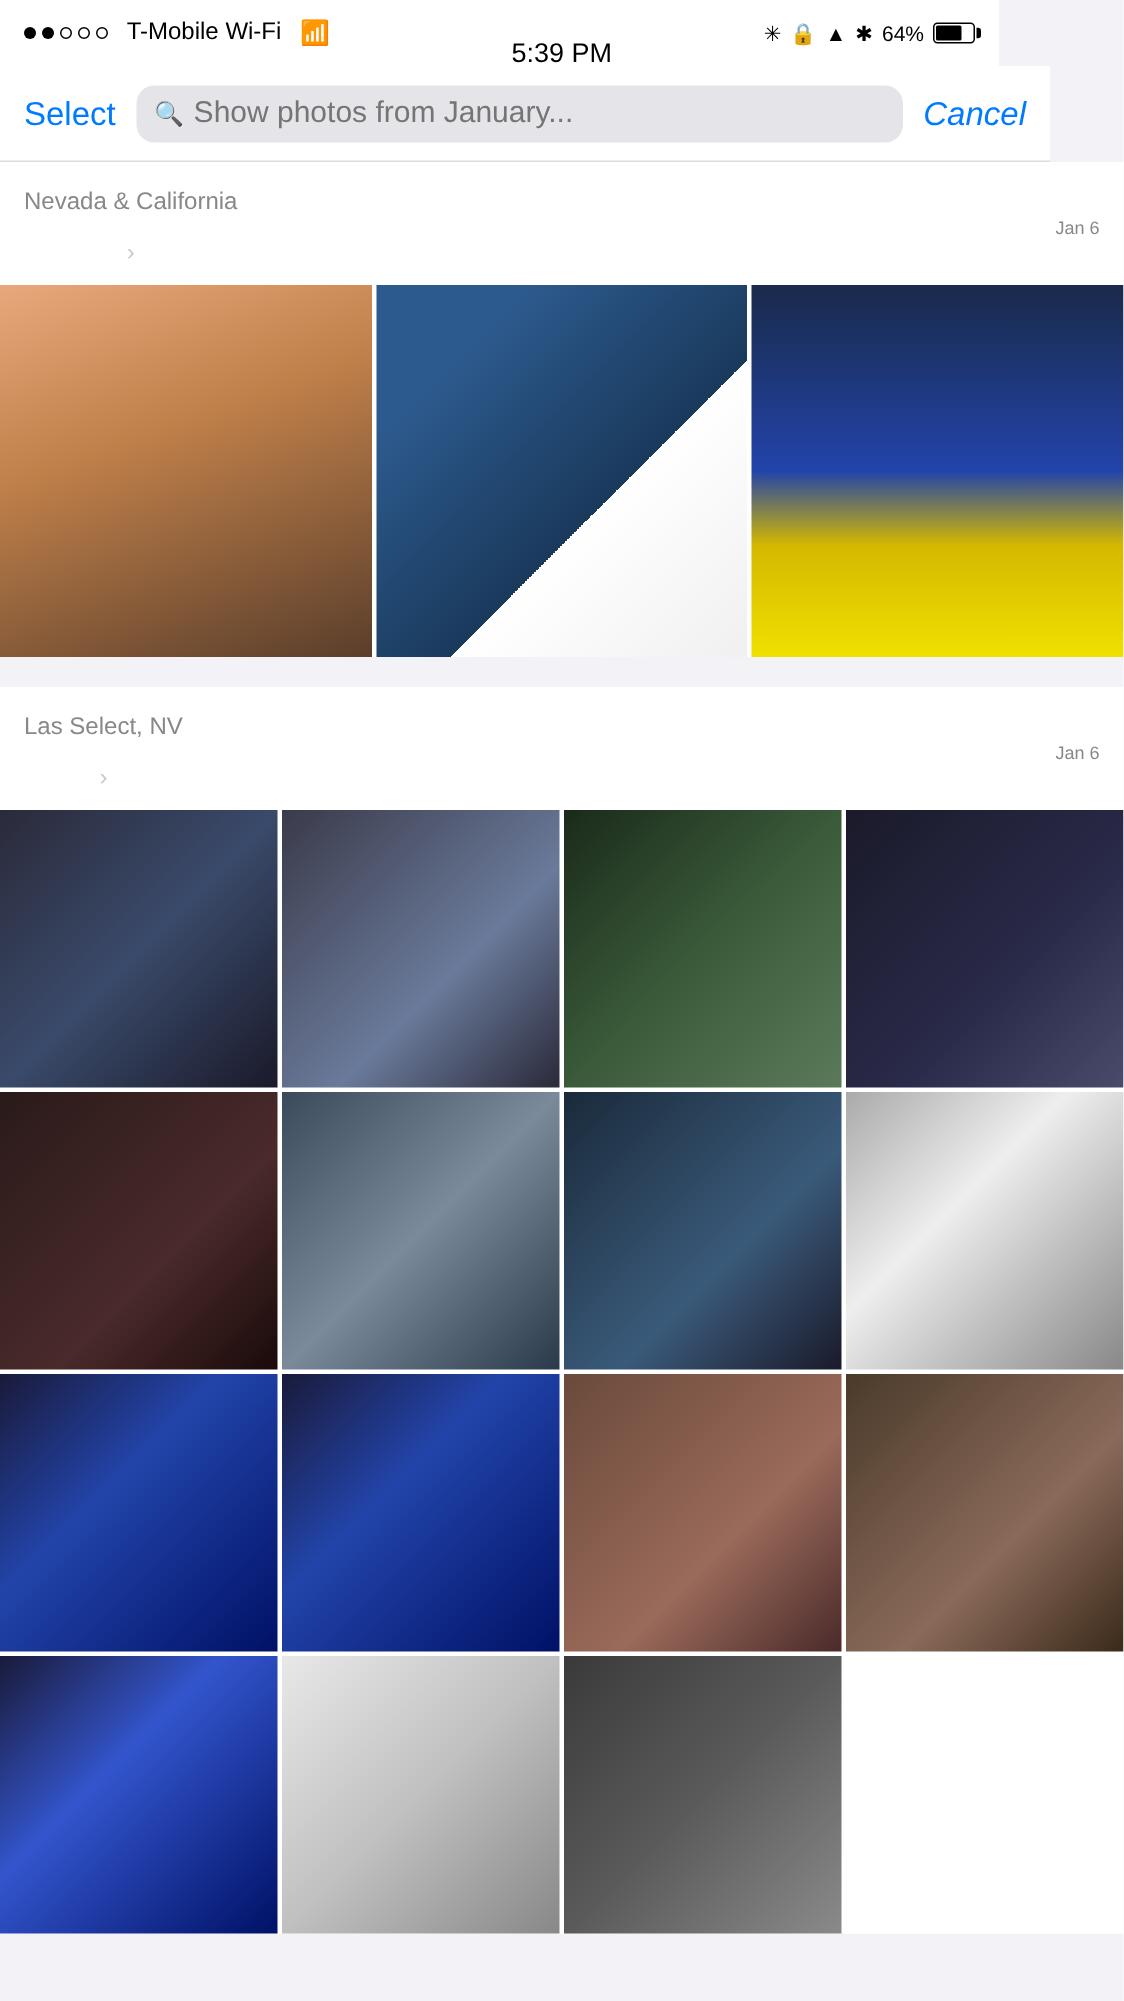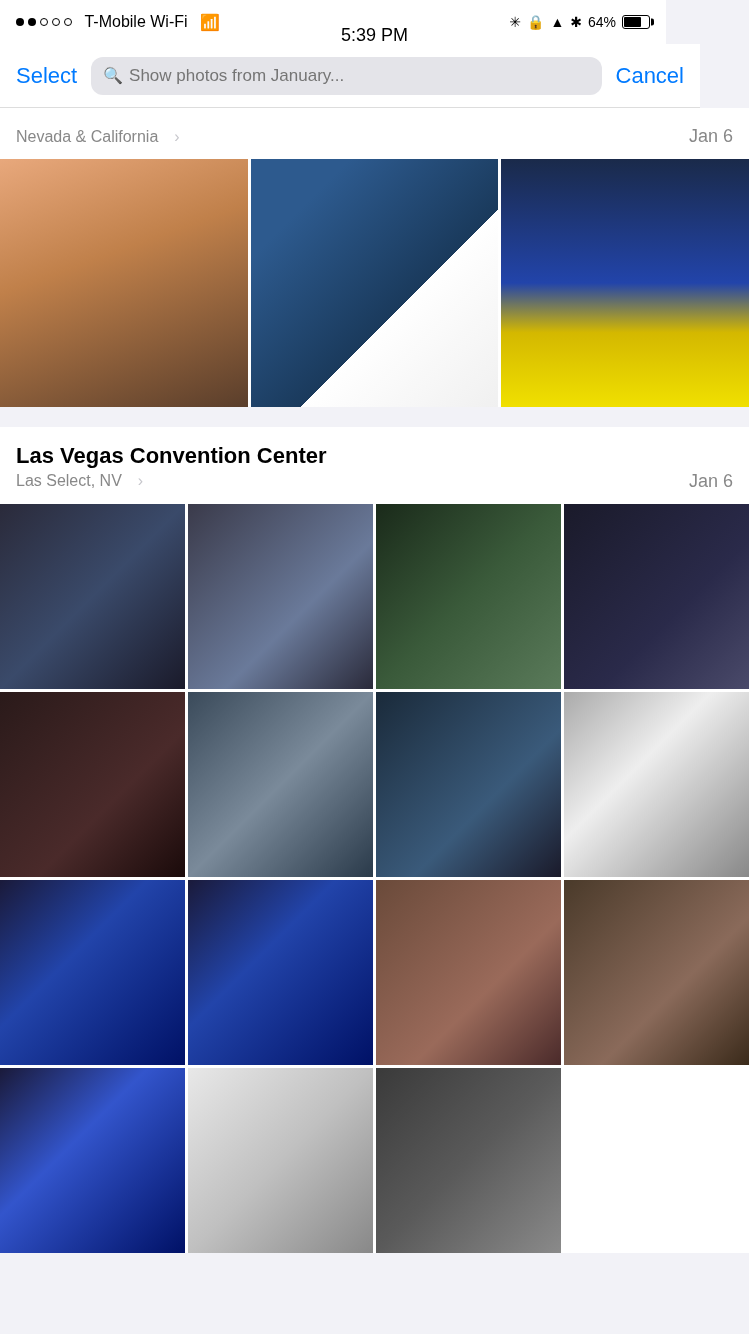--- a/index.html
+++ b/index.html
@@ -106,34 +106,35 @@
       padding: 0 12px;
       gap: 6px;
     }
     .search-icon-sym {
       color: #8e8e93;
       font-size: 16px;
     }
     .search-input {
       border: none;
       background: transparent;
-      font-size: 17px;
+      font-size: 20px;
       color: #8e8e93;
       outline: none;
       flex: 1;
     }
     .nav-cancel-btn {
       color: #007aff;
       font-size: 22px;
       font-weight: 400;
       background: none;
       border: none;
       cursor: pointer;
       white-space: nowrap;
       padding: 0 6px;
+      font-style: italic;
     }
 
     
     .content {
       background: #fff;
     }
 
     
     .album-section {
       padding: 16px 0 0 0;
@@ -152,27 +153,28 @@
       align-items: center;
       justify-content: space-between;
       margin-top: 2px;
     }
     .album-location {
       display: flex;
       align-items: center;
       gap: 16px;
       font-size: 16px;
       color: #888;
+      flex-direction: column;
     }
     .chevron-right {
       color: #c7c7cc;
       font-size: 16px;
     }
     .album-date {
-      font-size: 18px;
+      font-size: 12px;
       color: #888;
     }
 
     
     .photo-grid {
       display: grid;
       gap: 3px;
       padding: 8px 0 0 0;
     }
     .photo-grid-3 {
@@ -269,21 +271,20 @@
         <div class="photo-cell p-dusk" title="Dusk view from window"></div>
         <div class="photo-cell p-polaroid" title="Polaroid booth selfie"></div>
         <div class="photo-cell p-display" title="Display exhibit"></div>
       </div>
   </div>
 
   <div class="section-divider"></div>
 
   <div class="album-section">
     <div class="album-header">
-      <div class="album-title">Las Vegas Convention Center</div>
       <div class="album-location-row">
         <div class="album-location">
           <span>Las Select, NV</span>
           <span class="chevron-right">›</span>
         </div>
         <div class="album-date">Jan 6</div>
       </div>
     </div>
     <div class="photo-grid photo-grid-4" id="grid-2">
         <div class="photo-cell p-vr1" title="VR headset demo row 1"></div>

